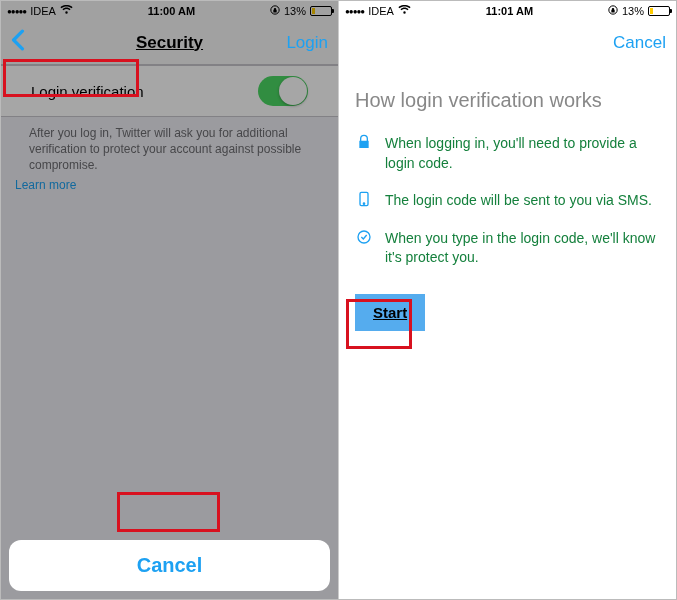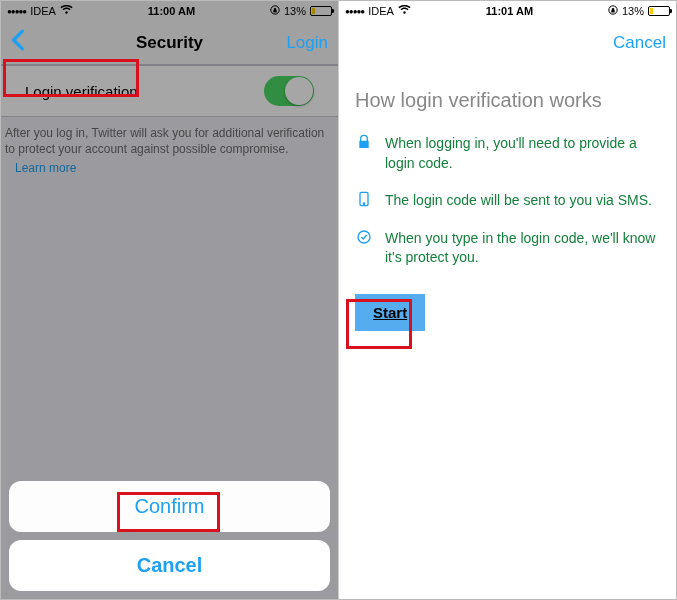--- a/index.html
+++ b/index.html
@@ -15,24 +15,24 @@
   .sb-left, .sb-right { display: flex; align-items: center; gap: 4px; }
   .dots { font-size: 8px; letter-spacing: -1px; }
   .battery { width: 22px; height: 10px; border: 1px solid #000; border-radius: 2px; position: relative; display: inline-block; }
   .battery::after { content: ""; position: absolute; right: -3px; top: 2px; width: 2px; height: 4px; background: #000; border-radius: 0 1px 1px 0; }
   .battery-fill { position: absolute; left: 1px; top: 1px; bottom: 1px; width: 13%; background: #ffcc00; }
   .battery-pct { font-size: 11px; }
 
   
   .nav-bar { height: 44px; display: flex; align-items: center; justify-content: space-between; padding: 0 10px; border-bottom: 1px solid #c8c7cc; background: #f7f7f8; }
   .phone-right .nav-bar { background: #fff; border-bottom: none; }
-  .nav-title { font-weight: 600; font-size: 17px; position: absolute; left: 0; right: 0; text-align: center; pointer-events: none; }
+  .nav-title { font-weight: 600; font-size: 17px; position: absolute; left: 0; right: 0; text-align: center; pointer-events: none; text-decoration: underline; }
   .nav-link { color: #1da1f2; font-size: 17px; z-index: 1; }
-  .row { background: #fff; border-top: 1px solid #c8c7cc; border-bottom: 1px solid #c8c7cc; padding: 10px 24px; display: flex; align-items: center; justify-content: space-between; font-size: 15px; }
-  .footer-text { padding: 8px 4px 4px; font-size: 12px; color: #6d6d72; line-height: 1.35; }
+  .row { background: #fff; border-top: 1px solid #c8c7cc; border-bottom: 1px solid #c8c7cc; padding: 10px 30px; display: flex; align-items: center; justify-content: space-between; font-size: 15px; }
+  .footer-text { padding: 8px 28px 4px; font-size: 12px; color: #6d6d72; line-height: 1.35; }
   .learn-more { color: #1da1f2; font-size: 12px; padding: 0 14px; }
 
   .toggle { width: 50px; height: 30px; background: #4cd964; border-radius: 15px; position: relative; flex-shrink: 0; }
   .toggle::after { content: ""; width: 28px; height: 28px; background: #fff; border-radius: 50%; position: absolute; right: 1px; top: 1px; box-shadow: 0 1px 3px rgba(0,0,0,.3); }
 
   
   .hl { position: absolute; border: 3px solid #d8111f; pointer-events: none; }
   .hl-lv { left: 2px; top: 58px; width: 136px; height: 38px; }
   .hl-confirm { left: 116px; top: 491px; width: 103px; height: 40px; }
   .hl-start { left: 7px; top: 234px; width: 66px; height: 50px; }
@@ -101,21 +101,20 @@
     <div class="row" style="margin-top:0;">
       <span>Login verification</span>
       <span class="toggle"></span>
     </div>
     <div class="footer-text">After you log in, Twitter will ask you for additional verification to protect your account against possible compromise.</div>
     <div class="learn-more">Learn more</div>
 
     <div class="dim"></div>
     <div class="sheet-wrap">
       <div class="sheet-group">
-        <div class="sheet-btn">Confirm</div>
       </div>
       <div class="sheet-cancel">Cancel</div>
     </div>
 
     <div class="hl hl-lv"></div>
     <div class="hl hl-confirm"></div>
   </div>
 
   <div class="phone phone-right">
     <div class="status-bar">

